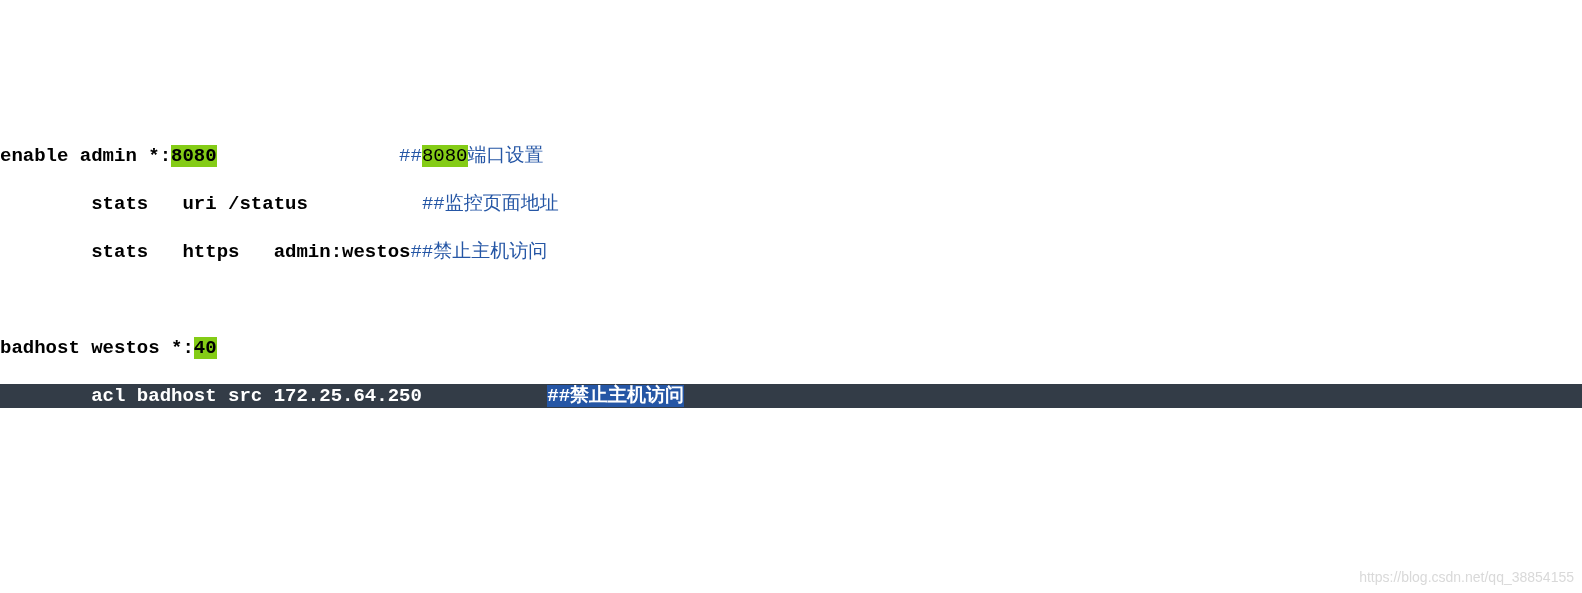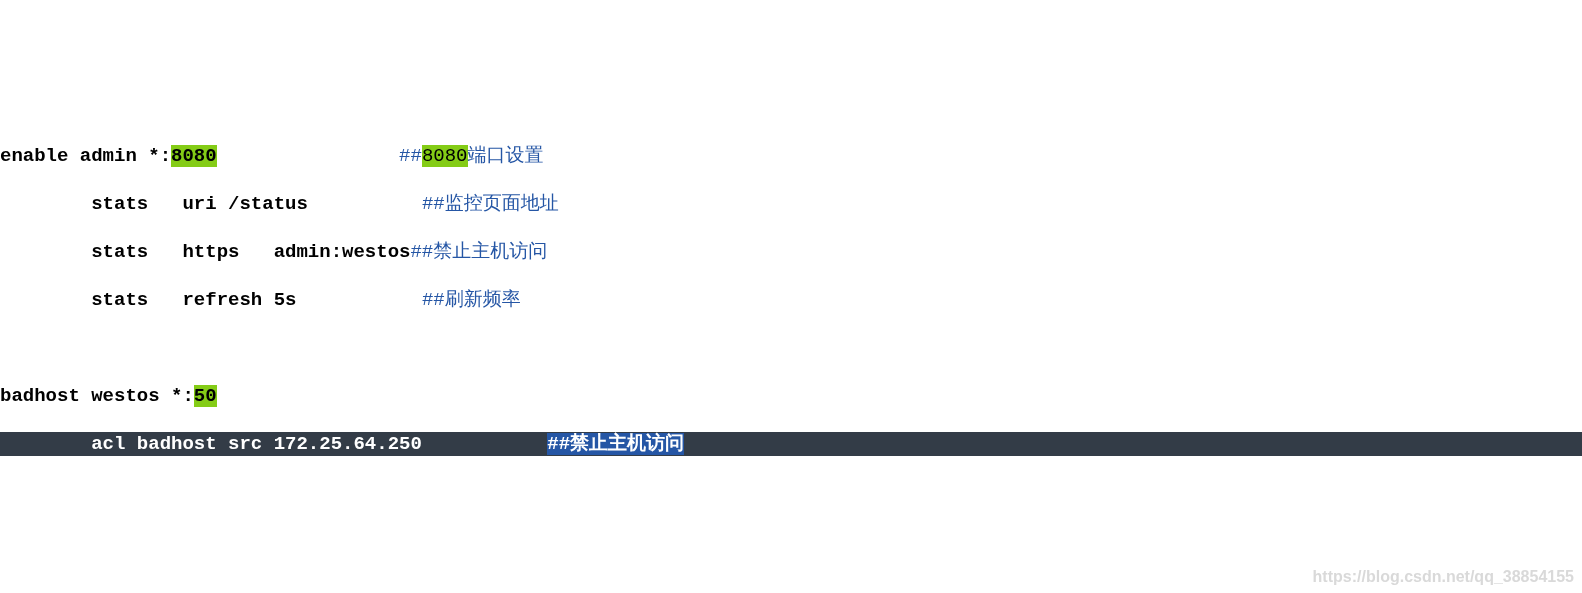--- a/index.html
+++ b/index.html
@@ -34,37 +34,36 @@
   }
   .sel-blue {
     background: #2556a5;
     color: #ffffff;
   }
   .watermark {
     position: fixed;
     right: 8px;
     bottom: 4px;
     color: #d9d9d9;
-    font-size: 16px;
+    font-size: 14px;
     font-family: Arial, sans-serif;
-    font-weight: bold;
+    font-weight: normal;
   }
 </style>
 </head>
 <body>
 
 
 
 <div>
 <div class="line"><span>enable admin *:</span><span class="hl-yellow">8080</span><span>                </span><span class="comment"><span>##</span><span class="hl-yellow">8080</span><span>端口设置</span></span></div>
 <div class="line"><span>        stats   uri /status          </span><span class="comment">##监控页面地址</span></div>
 <div class="line"><span>        stats   https   admin:westos</span><span class="comment">##禁止主机访问</span></div>
-<div class="line"><span>        stats   refresh 5s           </span><span class="comment">##刷新频率</span></div>
 <div class="line"><span> </span></div>
-<div class="line"><span>badhost westos *:</span><span class="hl-yellow">50</span></div>
+<div class="line"><span>badhost westos *:</span><span class="hl-yellow">40</span></div>
 <div class="line sel-dark"><span>        acl badhost src 172.25.64.250           </span><span class="sel-blue">##禁止主机访问</span></div>
 
 
 
 
 
 
 
 
 

